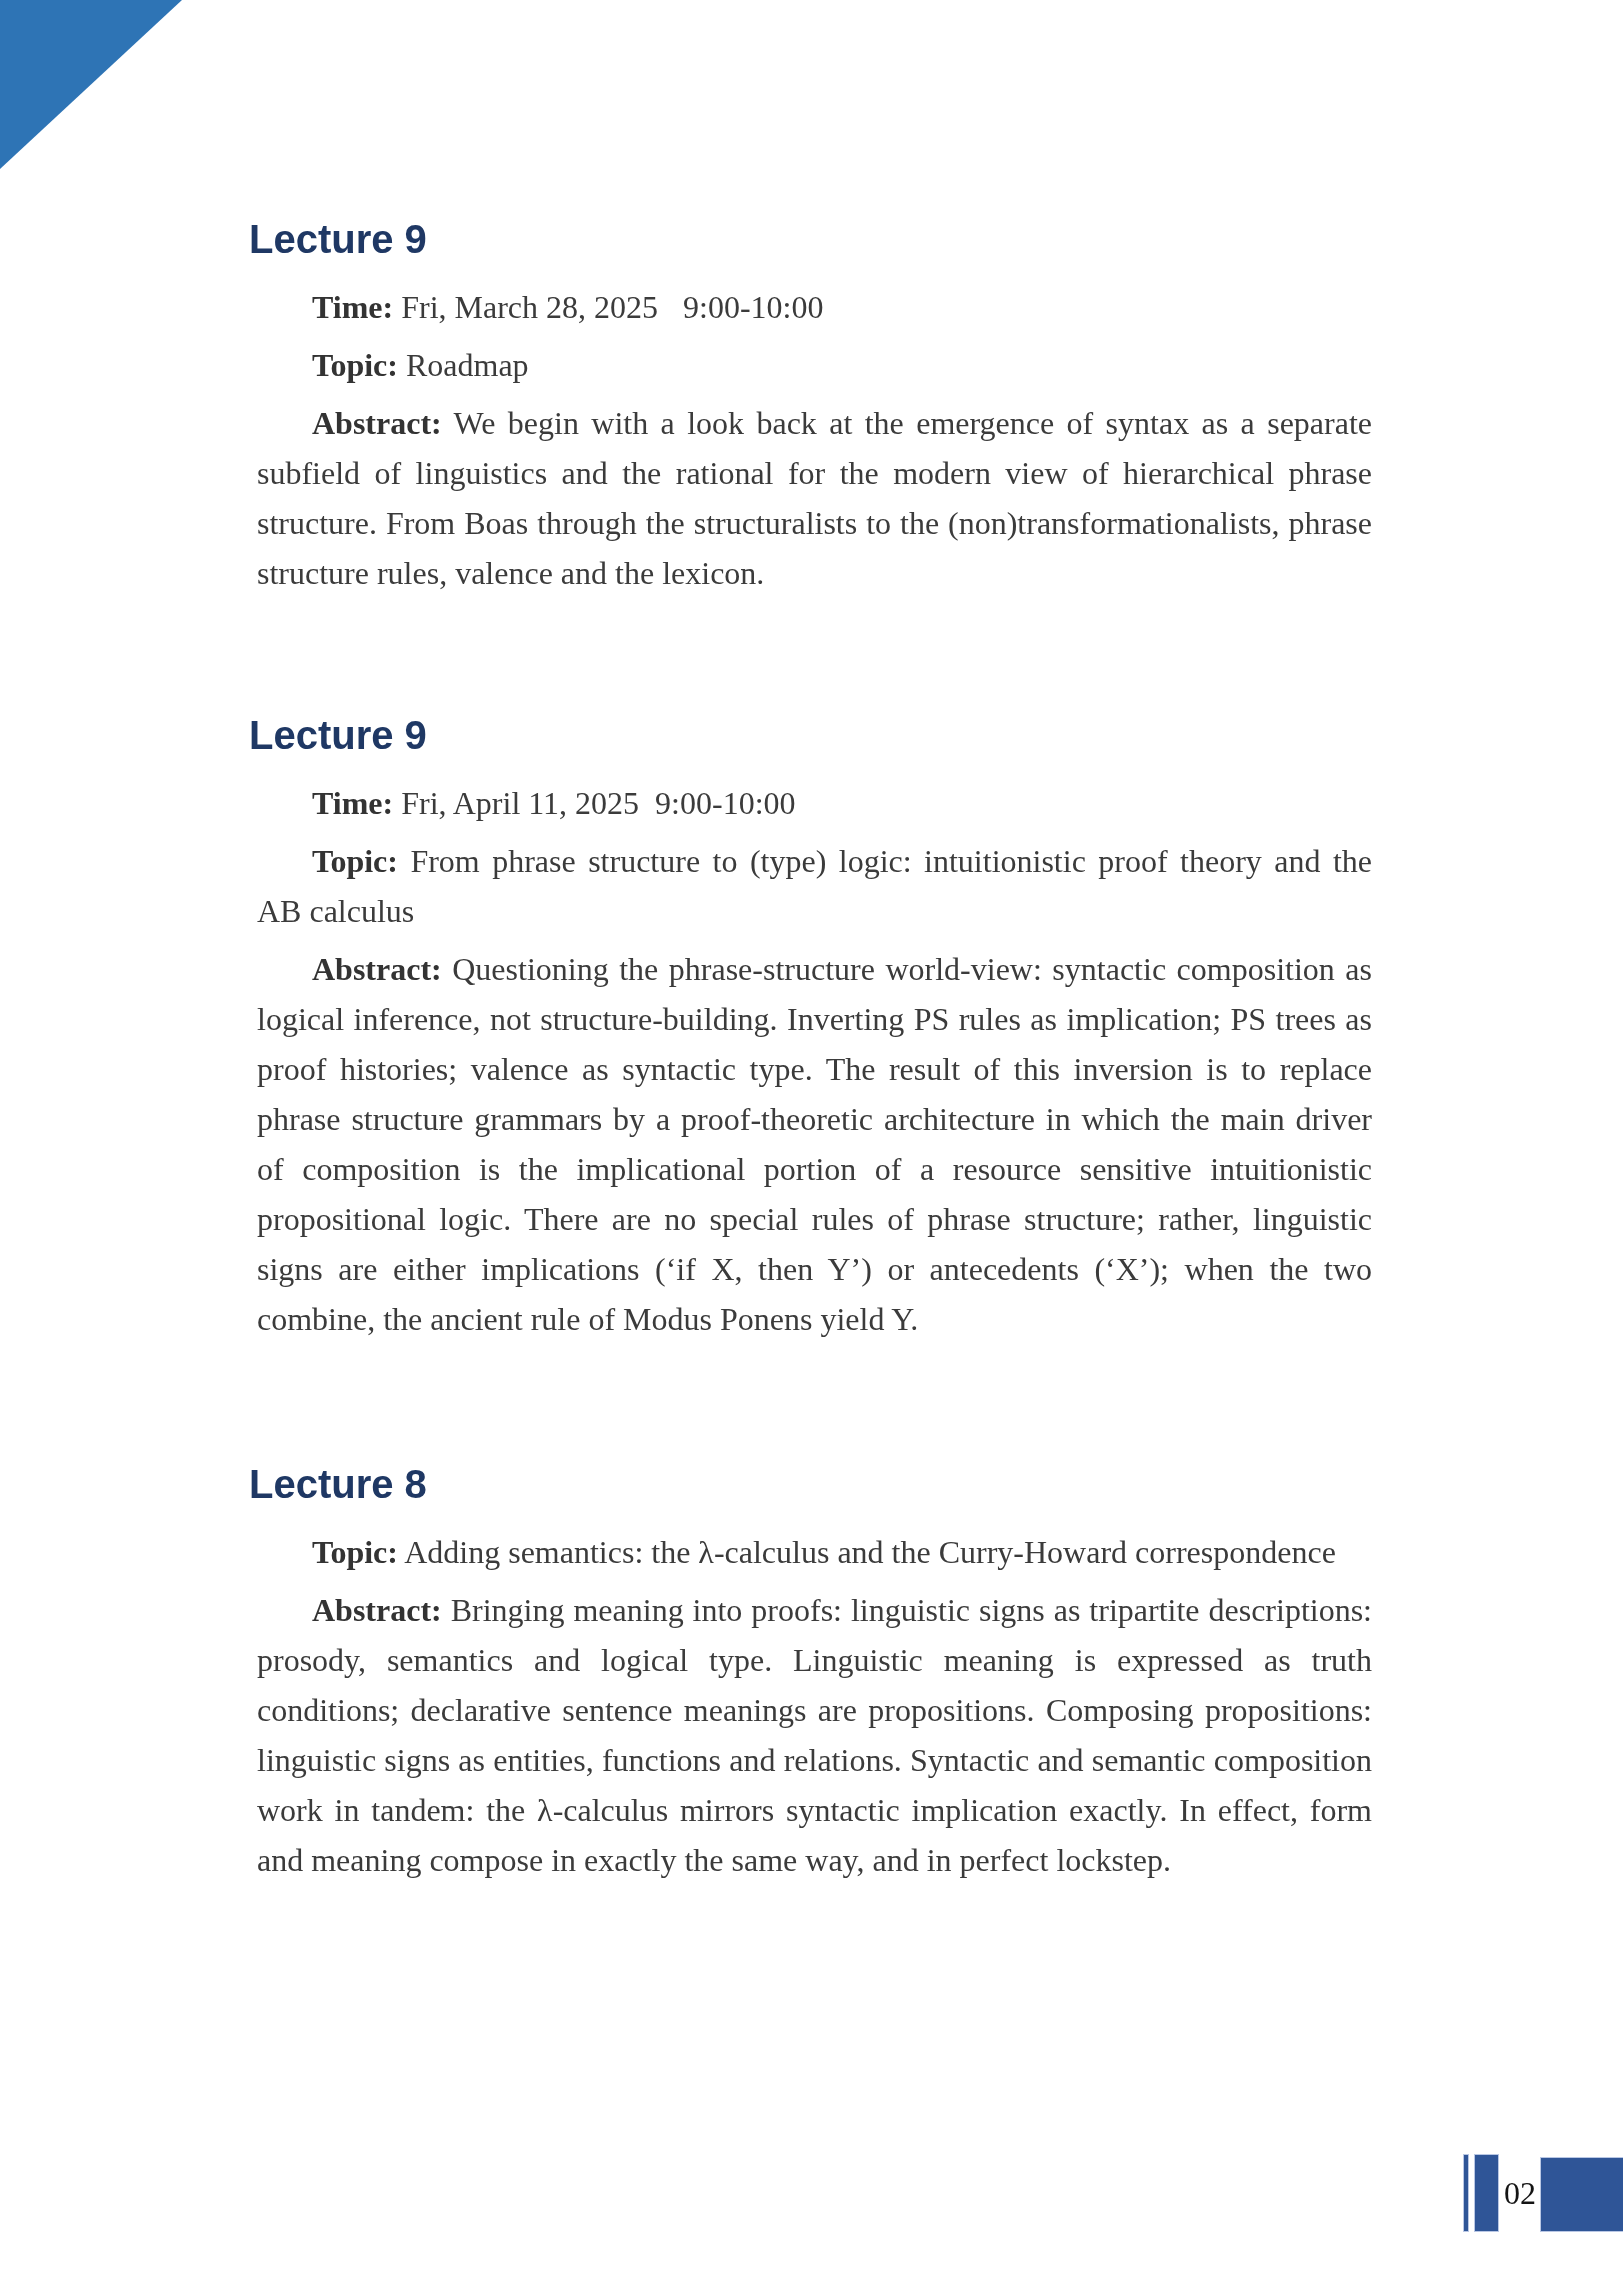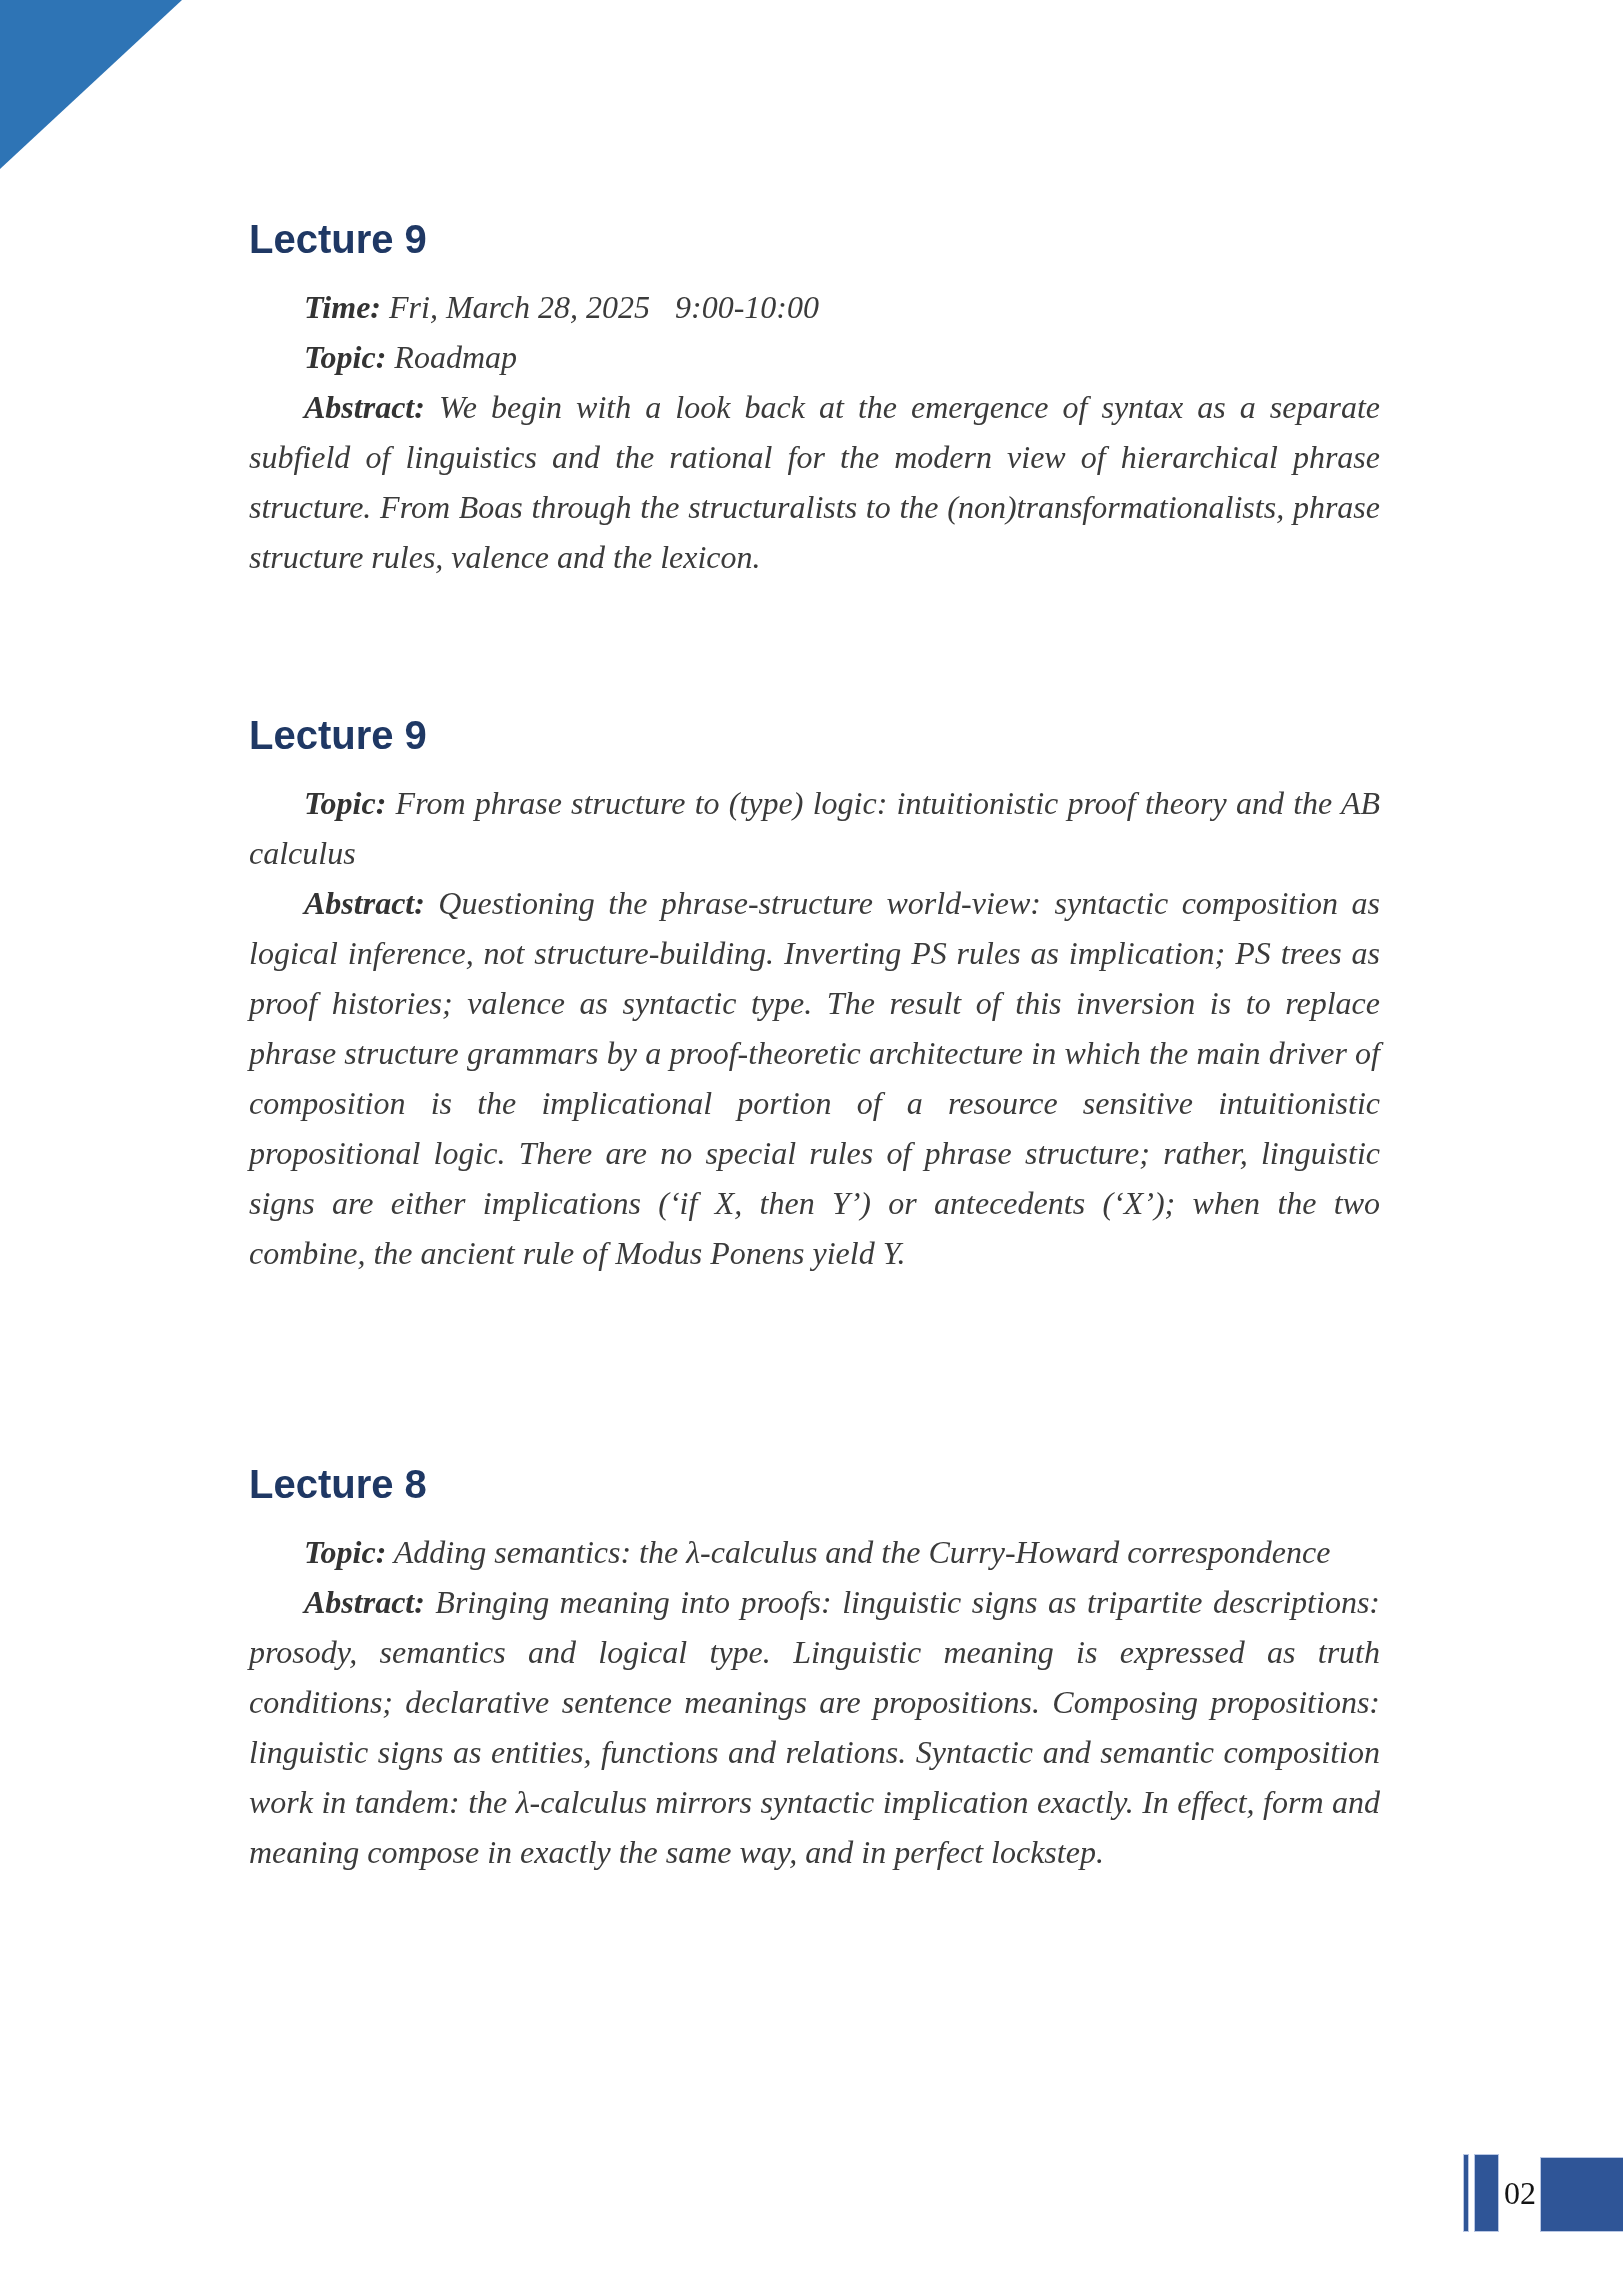--- a/index.html
+++ b/index.html
@@ -39,26 +39,25 @@
   .lecture h2 {
     margin: 0;
     font-family: "Liberation Sans", "DejaVu Sans", sans-serif;
     font-weight: 700;
     font-size: 40px;
     line-height: 44px;
     color: #1F3864;
   }
   .lecture .lecture-body { margin-top: 21.4px; }
   .lecture p {
-    margin: 0;
+    margin: 8px;
     font-size: 32px;
     line-height: 50px;
     text-align: justify;
     text-indent: 55px;
-    font-style: italic;
   }
   .lecture p b { color: #333333; }
   .timegap { display: inline-block; }
   .timegap.wide   { width: 25px; }
   .timegap.narrow { width: 16px; }
 
   
   .footer-bar {
     position: absolute;
     background: #2F5597;
@@ -96,20 +95,22 @@
         <p><b>Topic:</b>
           <span>Roadmap</span></p>
         <p><b>Abstract:</b>
           <span>We begin with a look back at the emergence of syntax as a separate subfield of linguistics and the rational for the modern view of hierarchical phrase structure. From Boas through the structuralists to the (non)transformationalists, phrase structure rules, valence and the lexicon.</span></p>
       </div>
     </section>
 
     <section class="lecture" id="lecture-2">
       <h2>Lecture 9</h2>
       <div class="lecture-body">
+        <p><b>Time:</b>
+          <span>Fri, April 11, 2025</span><span class="timegap narrow"></span><span>9:00-10:00</span></p>
         <p><b>Topic:</b>
           <span>From phrase structure to (type) logic: intuitionistic proof theory and the AB calculus</span></p>
         <p><b>Abstract:</b>
           <span>Questioning the phrase-structure world-view: syntactic composition as logical inference, not structure-building. Inverting PS rules as implication; PS trees as proof histories; valence as syntactic type. The result of this inversion is to replace phrase structure grammars by a proof-theoretic architecture in which the main driver of composition is the implicational portion of a resource sensitive intuitionistic propositional logic. There are no special rules of phrase structure; rather, linguistic signs are either implications (‘if X, then Y’) or antecedents (‘X’); when the two combine, the ancient rule of Modus Ponens yield Y.</span></p>
       </div>
     </section>
 
     <section class="lecture" id="lecture-3">
       <h2>Lecture 8</h2>
       <div class="lecture-body">

